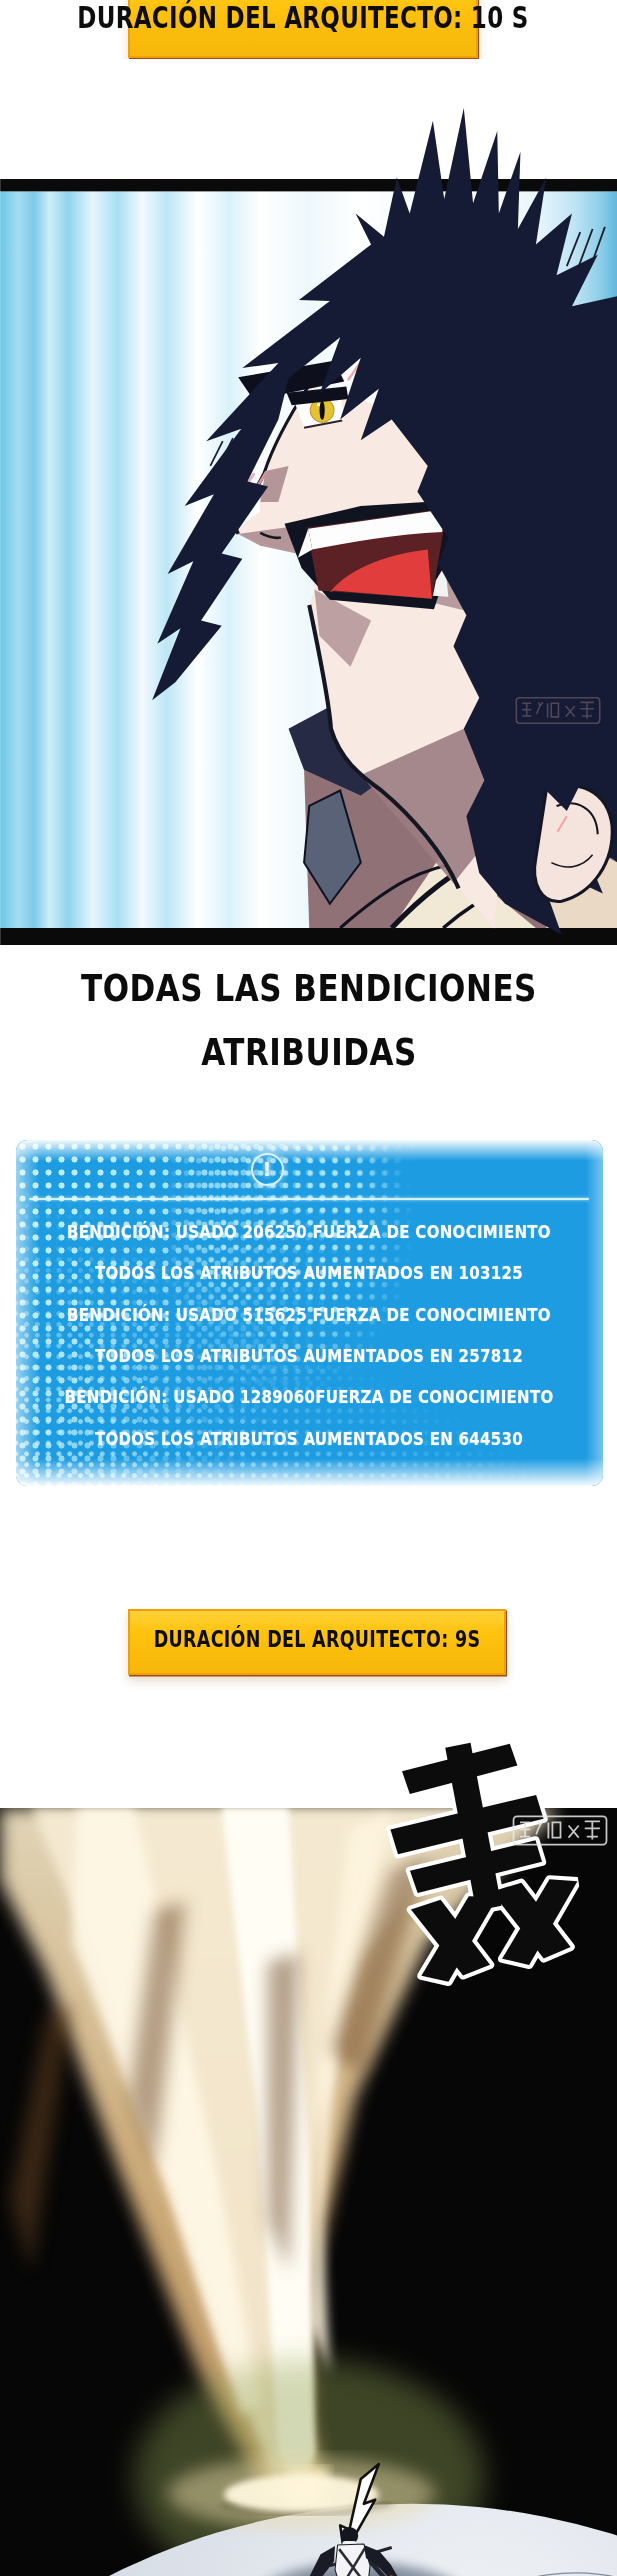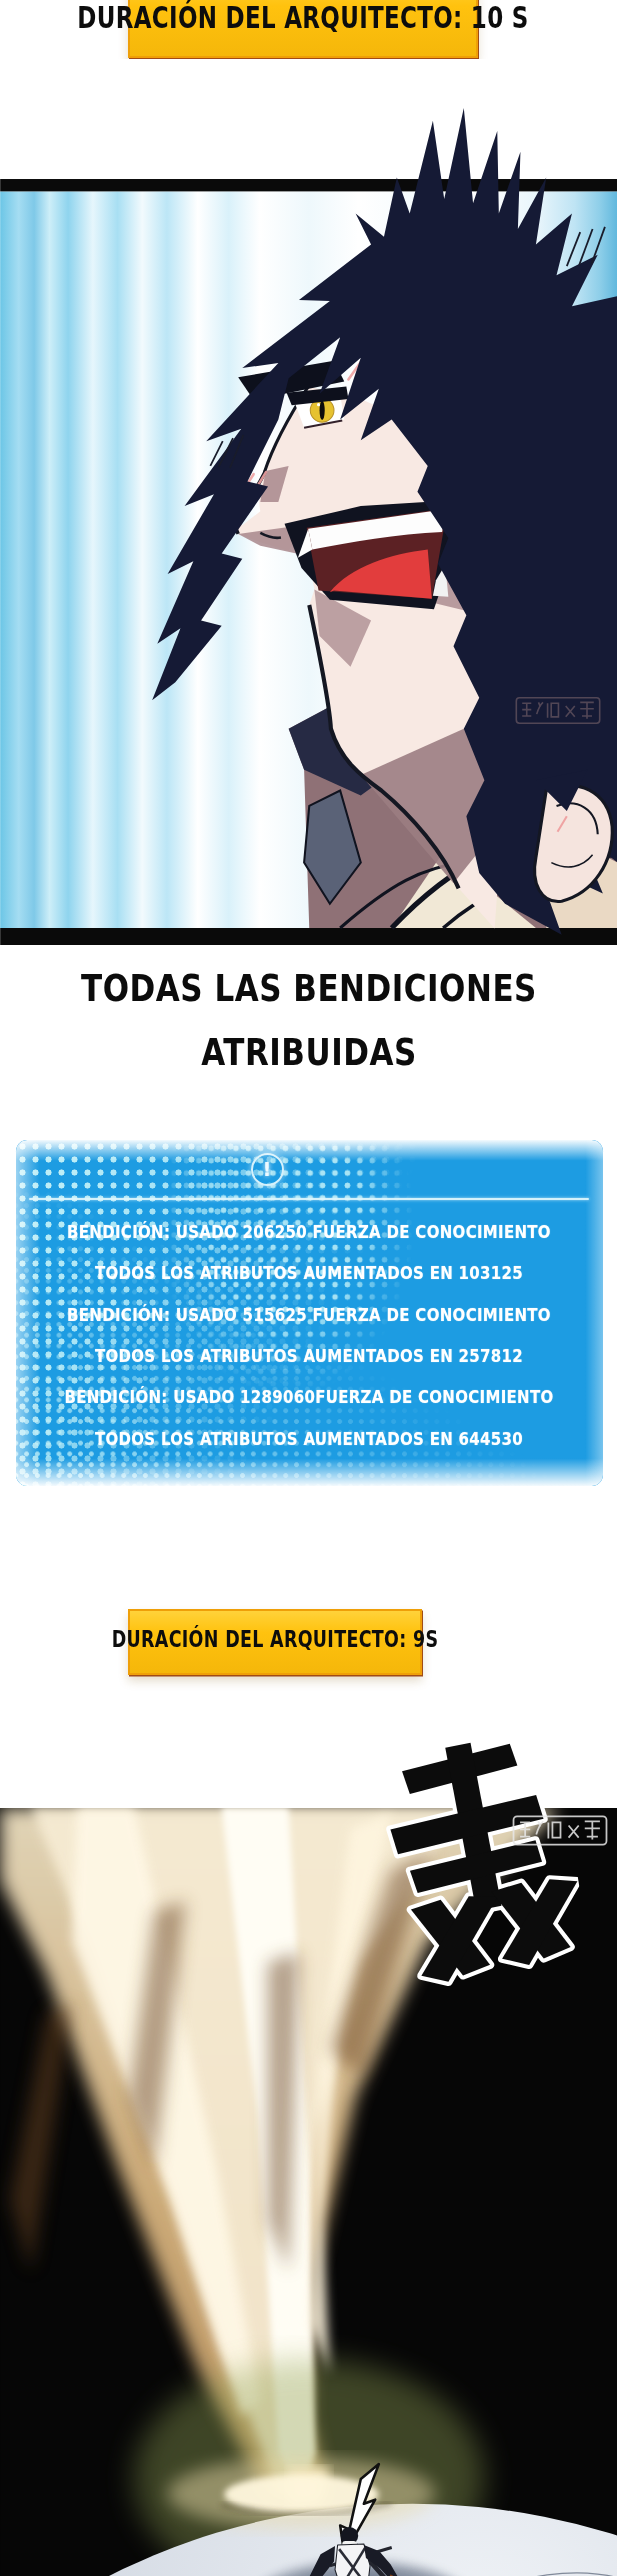--- a/index.html
+++ b/index.html
@@ -14,21 +14,21 @@
   .page{position:relative;width:618px;height:2954px;margin:0 auto;background:#fff;overflow:hidden}
 
   
   .banner{position:absolute;display:flex;align-items:center;justify-content:center;
     background:linear-gradient(#ffd23a,var(--accent-yellow) 35%,#f5b70a);
     border:2.1px solid var(--banner-border);
     box-shadow:1px 1.5px 0 var(--banner-edge),0 6.2px 9.3px rgba(130,95,25,.22);}
   .banner .label{font-weight:800;color:#0d0d0d;transform:scaleY(1.28);letter-spacing:0.3px;white-space:nowrap}
   .banner-1{left:128px;top:-23px;width:350px;height:81px}
   .banner-1 .label{font-size:23px}
-  .banner-2{left:128px;top:1609px;width:294px;height:66px;padding-bottom:5.2px}
+  .banner-2{left:128px;top:1609px;width:378px;height:66px;padding-bottom:5.2px}
   .banner-2 .label{font-size:17.5px}
 
   
   .face-panel{position:absolute;left:0;top:59px;width:618px;height:886px}
   .face-panel svg{display:block}
 
   
   .shout-heading{position:absolute;left:0;top:956px;width:618px;text-align:center;
     font-weight:800;color:#0c0c0c;font-size:31px;line-height:52px;transform:scaleY(1.22);
     transform-origin:top center;letter-spacing:0.5px}

